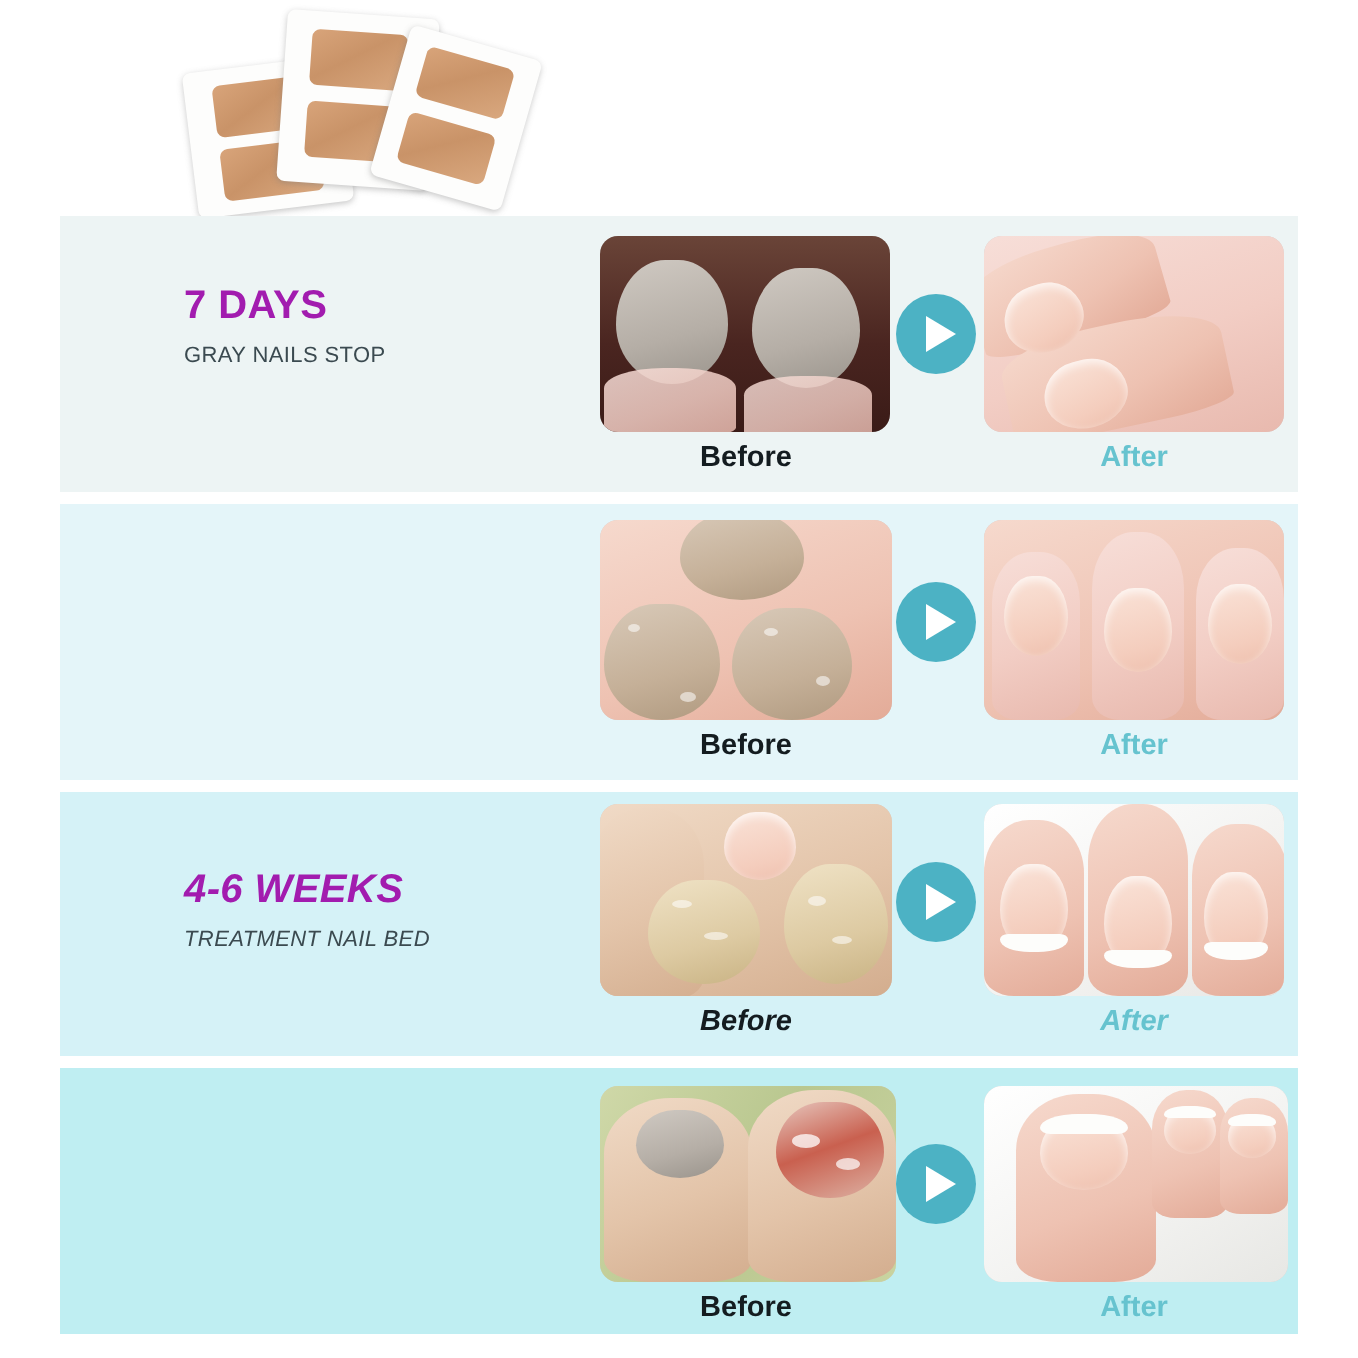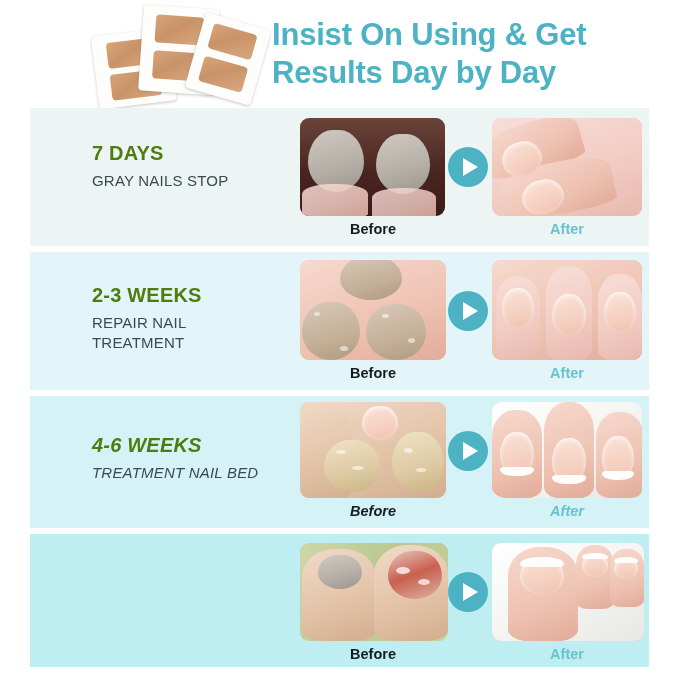--- a/index.html
+++ b/index.html
@@ -43,25 +43,25 @@
 
   
   .row { position: absolute; left: 30px; width: 619px; }
   .row-0 { top: 108px; height: 138px; background: #edf4f4; }
   .row-1 { top: 252px; height: 138px; background: #e4f5f9; }
   .row-2 { top: 396px; height: 132px; background: #d5f2f7; font-style: italic; }
   .row-3 { top: 534px; height: 133px; background: #bfeef2; }
 
   .caption { position: absolute; left: 62px; width: 220px; }
   .cap-title {
-    font-size: 20px; font-weight: bold; color: #4d7c0f;
+    font-size: 20px; font-weight: bold; color: #a21caf;
     letter-spacing: 0.2px; white-space: nowrap;
   }
   .cap-sub {
-    margin-top: 6px; font-size: 15px; color: #3b4a50;
+    margin-top: 6px; font-size: 11px; color: #3b4a50;
     line-height: 1.32; letter-spacing: 0.2px;
   }
 
   
   .photo {
     position: absolute; border-radius: 9px; overflow: hidden;
     background: #cfcfcf;
   }
   .photo .inner { position: absolute; inset: 0; }
   .ph-label {
@@ -127,24 +127,20 @@
       <div class="sachet s2">
         <div class="pad a"></div>
         <div class="pad b"></div>
       </div>
       <div class="sachet s3">
         <div class="pad a"></div>
         <div class="pad b"></div>
       </div>
     </div>
 
-    <div class="title">
-      <div>Insist On Using &amp; Get</div>
-      <div>Results Day by Day</div>
-    </div>
   </div>
 
   <div class="row row-0">
     <div class="caption" style="top:34px;">
       <div class="cap-title">7 DAYS</div>
       <div class="cap-sub">
         <div>GRAY NAILS STOP</div>
       </div>
     </div>
 
@@ -167,27 +163,20 @@
         <div class="finger skin-pink" style="left:-6px; top:4px; width:96px; height:48px; transform:rotate(-16deg);"></div>
         <div class="finger skin-pink" style="left:10px; top:44px; width:112px; height:52px; transform:rotate(-12deg);"></div>
         <div class="nail nail-healthy" style="left:10px; top:24px; width:40px; height:34px; transform:rotate(-18deg);"></div>
         <div class="nail nail-healthy" style="left:30px; top:62px; width:42px; height:34px; transform:rotate(-14deg);"></div>
       </div>
     </div>
     <div class="ph-label after" style="left:462px; top:113px;">After</div>
   </div>
 
   <div class="row row-1">
-    <div class="caption" style="top:32px;">
-      <div class="cap-title">2-3 WEEKS</div>
-      <div class="cap-sub">
-        <div>REPAIR NAIL</div>
-        <div>TREATMENT</div>
-      </div>
-    </div>
 
     <div class="photo" style="left:270px; top:8px; width:146px; height:100px;">
       <div class="inner skin-pink">
         <div class="nail nail-damaged" style="left:40px; top:-4px; width:62px; height:44px;"></div>
         <div class="nail nail-damaged" style="left:2px; top:42px; width:58px; height:58px;"></div>
         <div class="nail nail-damaged" style="left:66px; top:44px; width:60px; height:56px;"></div>
         <div class="speck" style="left:14px;top:52px;width:6px;height:4px;"></div>
         <div class="speck" style="left:40px;top:86px;width:8px;height:5px;"></div>
         <div class="speck" style="left:82px;top:54px;width:7px;height:4px;"></div>
         <div class="speck" style="left:108px;top:78px;width:7px;height:5px;"></div>

